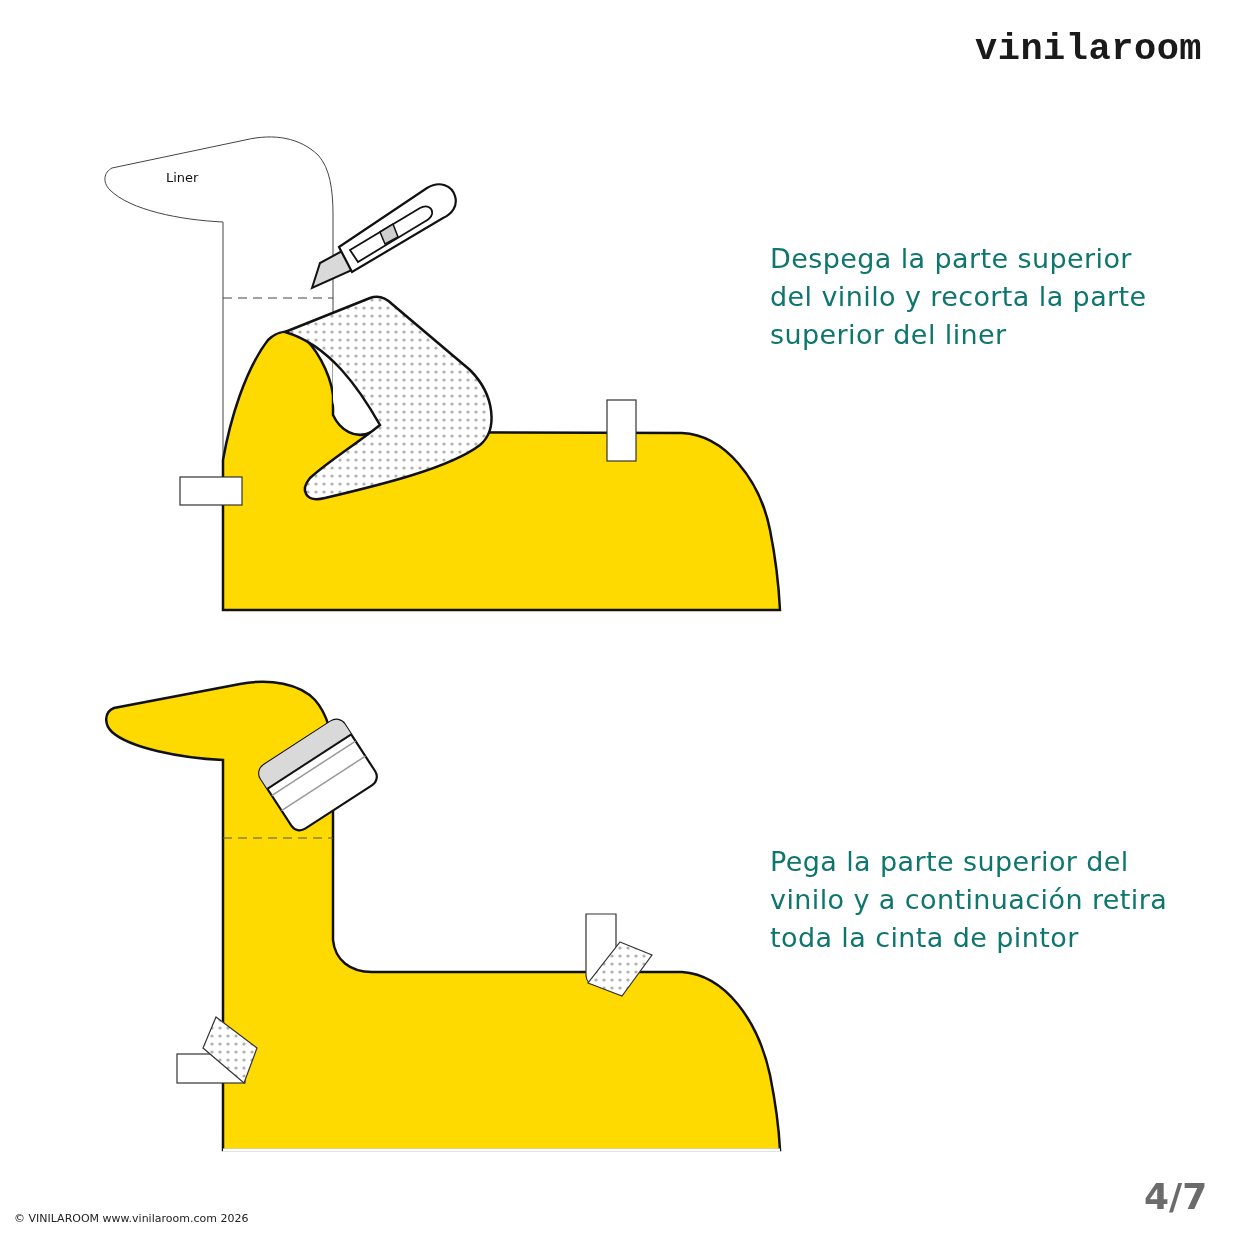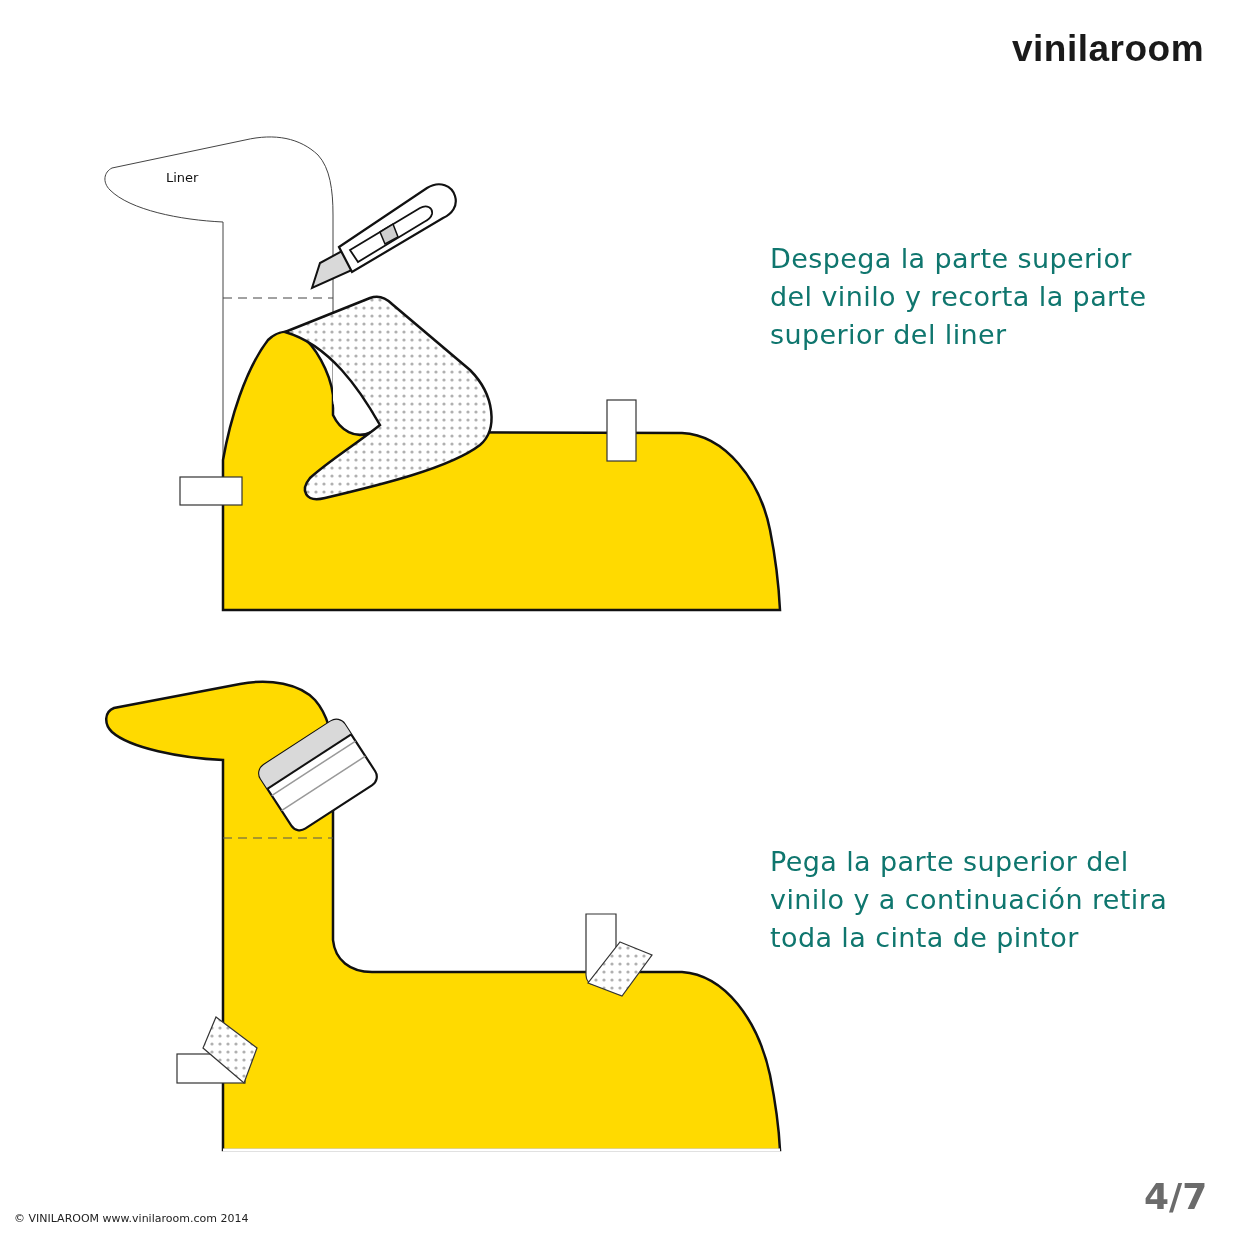--- a/index.html
+++ b/index.html
@@ -1,17 +1,17 @@
 <!DOCTYPE html>
 <html><head>
   <meta charset="utf-8">
   <style>
     html, body { margin:0; padding:0; background:#ffffff; }
     body { width:1241px; height:1241px; position:relative; overflow:hidden; font-family:"DejaVu Sans", sans-serif; }
-    .logo { position:absolute; left:1012px; top:28px; font-family:Liberation Sans, sans-serif; font-weight:bold; font-size:37px; letter-spacing:0.5px; color:#1a1a1a; }
+    .logo { position:absolute; left:975px; top:28px; font-family:Liberation Mono, monospace; font-weight:bold; font-size:37px; letter-spacing:0.5px; color:#1a1a1a; }
     .step-text { position:absolute; left:770px; font-family:"DejaVu Sans", sans-serif; font-size:27px; line-height:38px; color:#0f766e; white-space:pre-line; letter-spacing:0.4px; }
     .step1 { top:240px; }
     .step2 { top:843px; }
     .footer { position:absolute; left:14px; top:1212px; font-family:"DejaVu Sans", sans-serif; font-size:11px; color:#222; }
     .page-num { position:absolute; left:1144px; top:1176px; font-family:"DejaVu Sans", sans-serif; font-weight:bold; font-size:36px; color:#6b6b6b; }
     svg.illus { position:absolute; left:0; top:0; }
     .liner-label { font-family:"DejaVu Sans", sans-serif; font-size:13px; fill:#111; }
   </style>
 </head>
 <body>
@@ -76,14 +76,14 @@
   </g>
 </svg>
 
 <div class="step-text step1">Despega la parte superior
 del vinilo y recorta la parte
 superior del liner</div>
 <div class="step-text step2">Pega la parte superior del
 vinilo y a continuación retira
 toda la cinta de pintor</div>
 
-<div class="footer">© VINILAROOM www.vinilaroom.com 2014</div>
+<div class="footer">© VINILAROOM www.vinilaroom.com 2026</div>
 <div class="page-num">4/7</div>
 
 </body></html>

